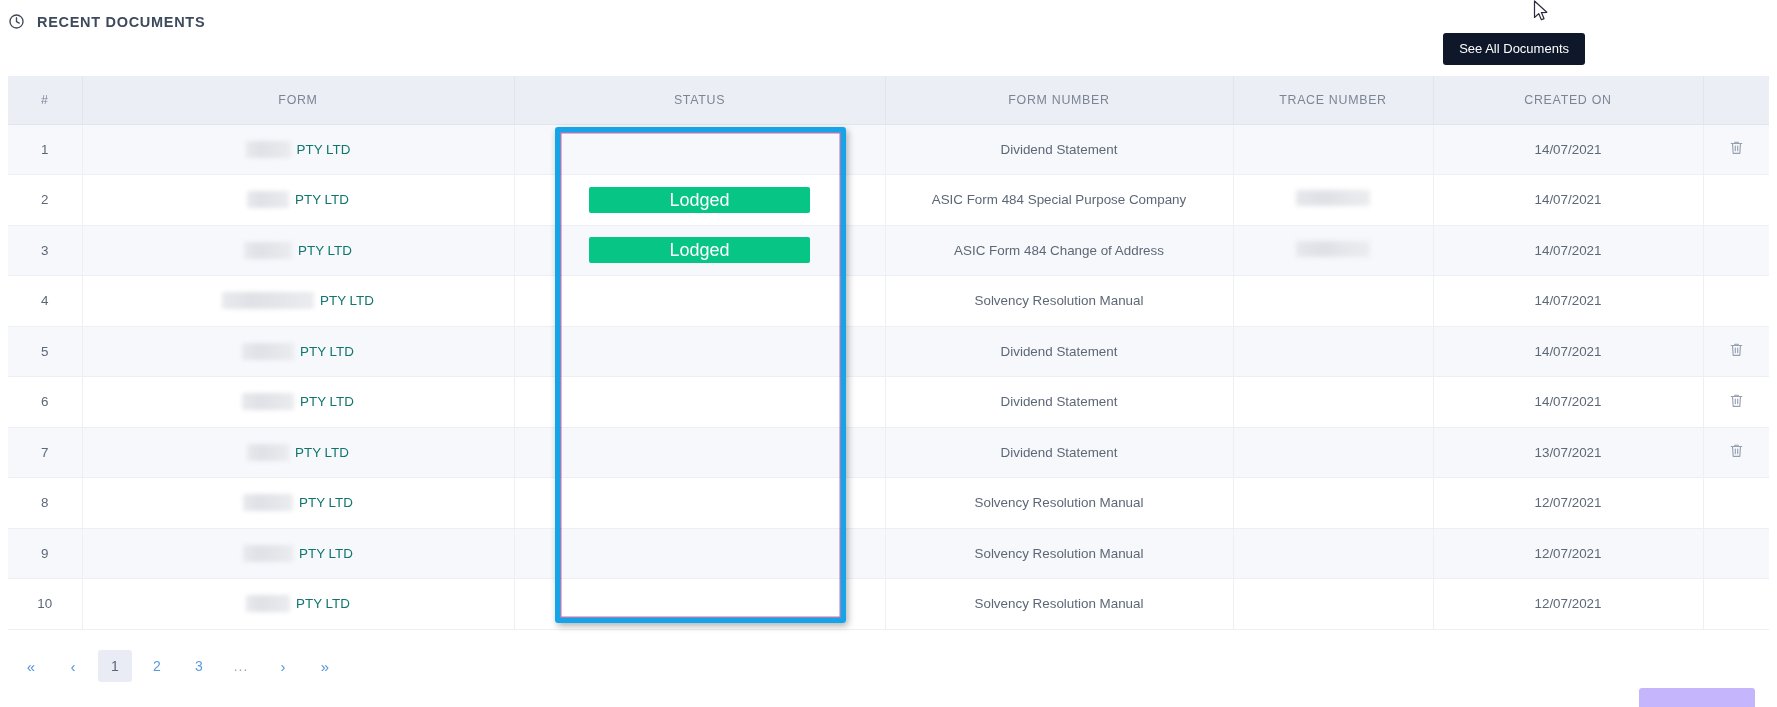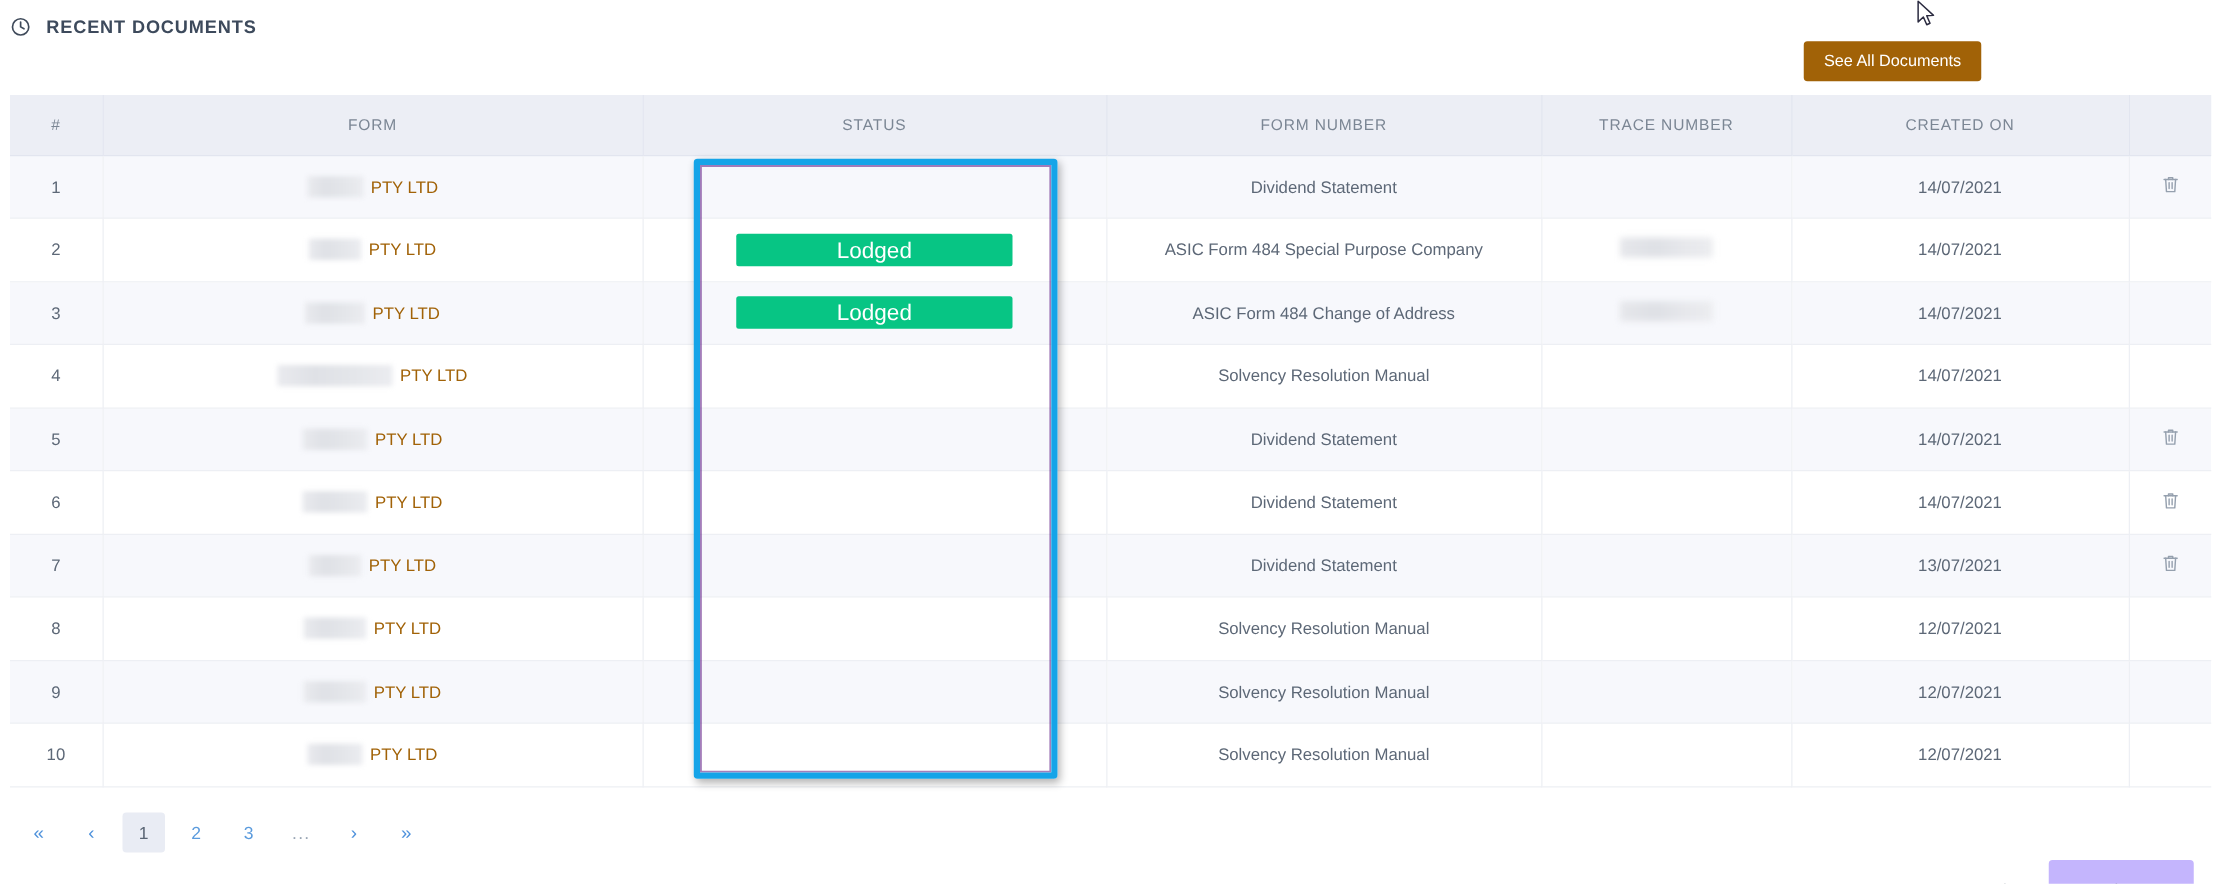--- a/index.html
+++ b/index.html
@@ -20,21 +20,21 @@
     position: absolute; left: 8px; top: 13px;
     display: flex; align-items: center; gap: 12px;
   }
   .clock-icon { width: 17px; height: 17px; display: block; color: #3f4a5a; }
   .panel-title {
     font-size: 14.5px; font-weight: bold; letter-spacing: 0.7px;
     color: #3d4a5c; white-space: nowrap;
   }
   .see-all-btn {
     position: absolute; right: 22px; top: 33px;
-    background: #a16207; color: #ffffff;
+    background: #0f172a; color: #ffffff;
     border: none; border-radius: 3px;
     padding: 9px 16px 10px 16px;
     font-size: 13px; font-family: "Liberation Sans", sans-serif;
     line-height: 1; cursor: pointer; white-space: nowrap;
   }
 
   
   .table-wrap {
     position: absolute; left: 8px; top: 76px; width: 1761px;
   }
@@ -83,21 +83,21 @@
   .redact {
     display: inline-block; height: 17px; border-radius: 1px;
     background: linear-gradient(90deg,#e9eaee 0%,#dfe1e6 32%,#e4e6ea 66%,#ebecf0 100%);
     filter: blur(2.1px);
   }
   .redact-trace {
     display: inline-block; width: 74px; height: 16px; border-radius: 1px;
     background: linear-gradient(90deg,#e6e7eb 0%,#dee0e5 38%,#e7e8ec 72%,#ebecef 100%);
     filter: blur(2.4px);
   }
-  .pty { color: #a16207; font-size: 13.4px; white-space: nowrap; }
+  .pty { color: #0f766e; font-size: 13.4px; white-space: nowrap; }
 
   .badge-lodged {
     display: block; margin: 0 auto;
     width: 221px; height: 26px; line-height: 26px;
     background: #07c584; color: #ffffff;
     font-size: 18px; border-radius: 2px;
     text-align: center; cursor: pointer;
   }
 
   .trash-btn {

